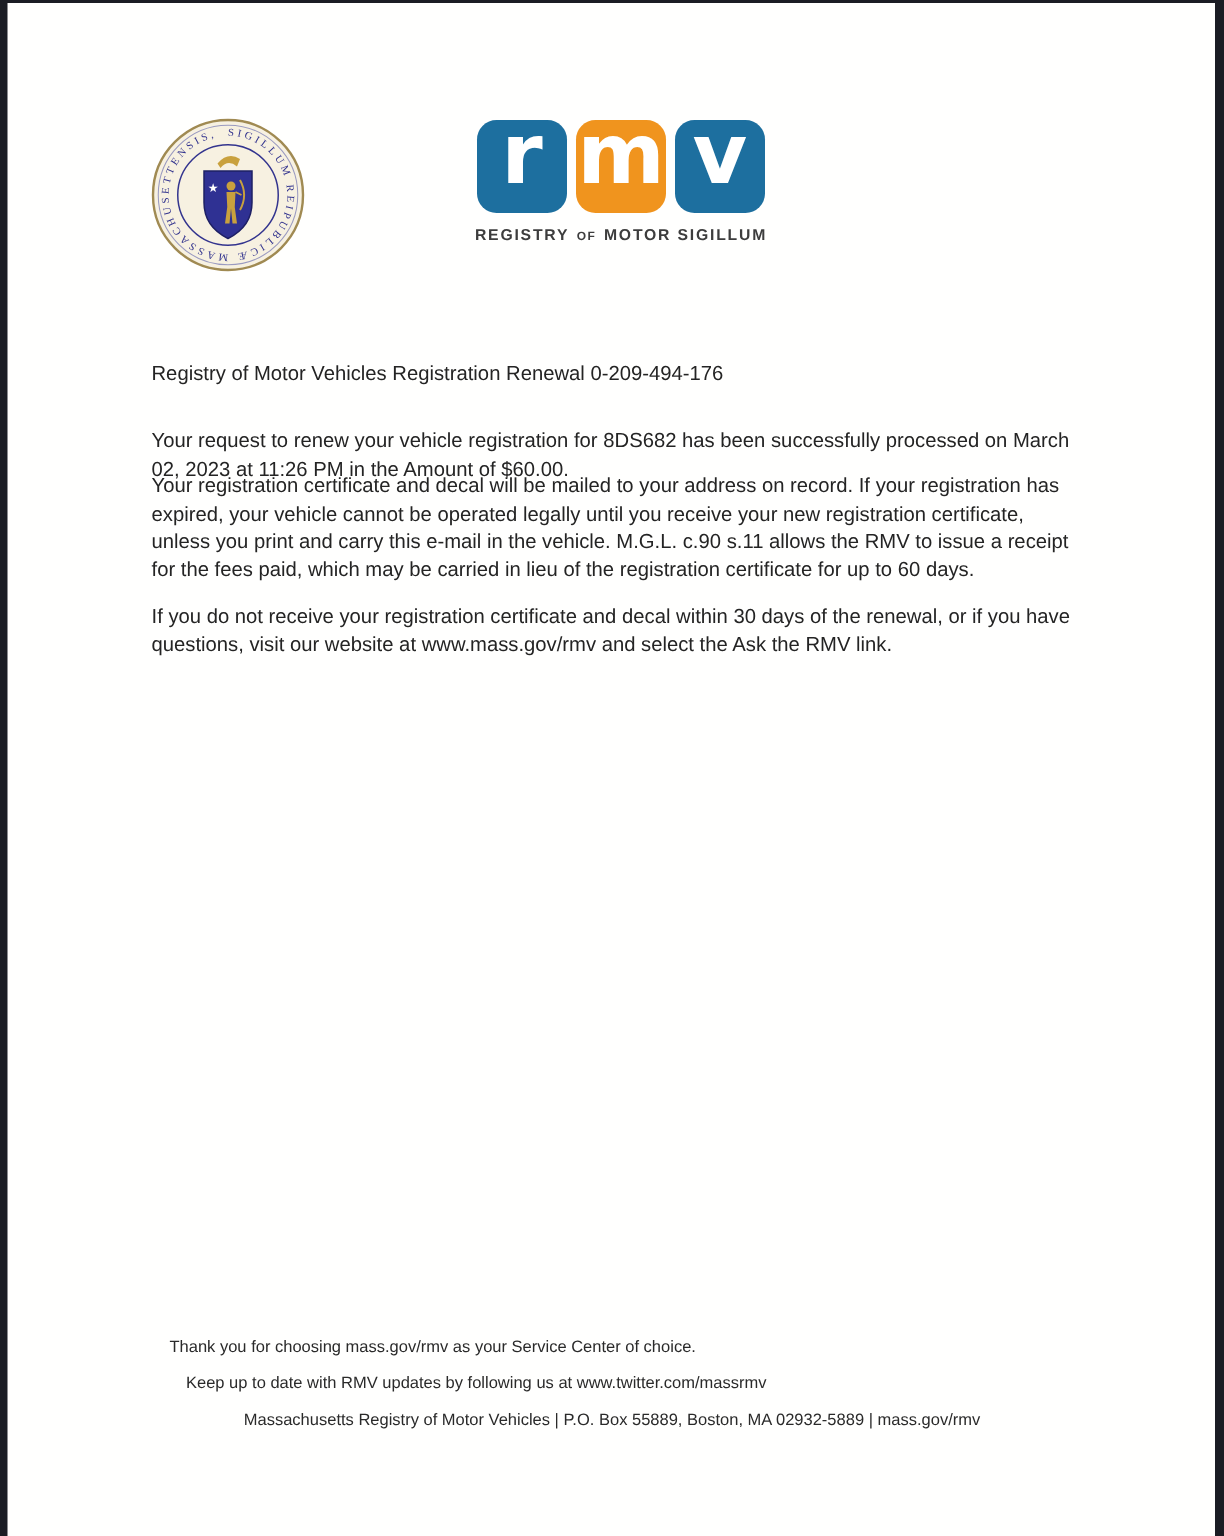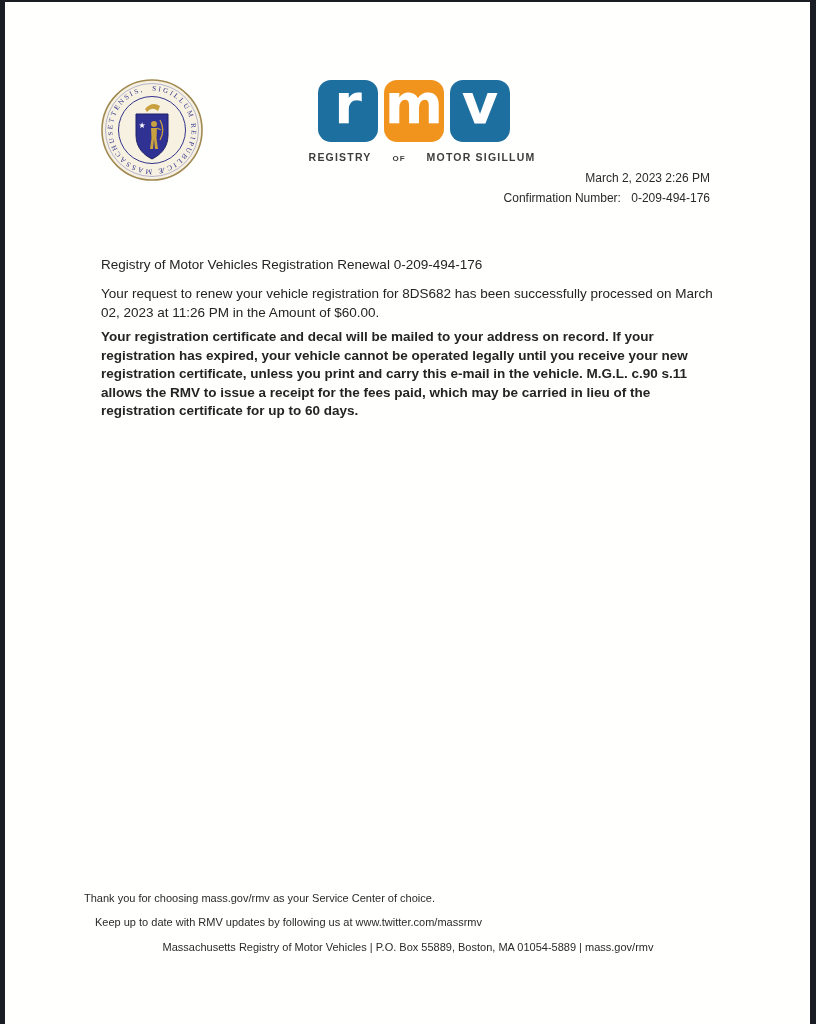--- a/index.html
+++ b/index.html
@@ -39,25 +39,25 @@
     color: #ffffff;
     font-weight: 700;
     font-size: 56px;
     line-height: 62px;
     text-align: center;
     font-family: "DejaVu Sans", sans-serif;
   }
   .rmv-box span { display: inline-block; transform: translateY(-7px); }
   .rmv-caption {
     margin-top: 9px;
-    width: 208px;
+    width: 192px;
     display: flex;
     justify-content: center;
     align-items: baseline;
-    gap: 21px;
+    gap: 5px;
     color: #3d3d3d;
     font-weight: 700;
     letter-spacing: 1.2px;
     font-size: 10.5px;
     white-space: nowrap;
   }
   .rmv-caption .of { font-size: 8px; letter-spacing: 1px; text-align: center; }
 
   .meta {
     position: absolute;
@@ -71,29 +71,29 @@
 
   
   .bodytext {
     position: absolute;
     left: 101px;
     width: 618px;
     font-size: 13.5px;
     line-height: 18.5px;
     color: #242424;
   }
-  .doc-title { top: 256px; }
+  .doc-title { top: 240px; }
   .para-0 { top: 285px; }
-  .para-1 { top: 328px; font-weight: bold; }
+  .para-1 { top: 315px; }
   .para-2 { top: 402px; }
 
   
   .footer-line {
     position: absolute;
-    left: 84px;
+    left: 113px;
     font-size: 11px;
     color: #2a2a2a;
     text-align: right;
   }
   .footer-thanks  { top: 892px; }
   .footer-updates { top: 916px; margin-left: 11px; }
   .footer-address {
     left: 0; right: 0;
     top: 941px;
     text-align: center;
@@ -145,29 +145,23 @@
         <span>v</span>
       </div>
     </div>
     <div class="rmv-caption">
       <span>REGISTRY</span>
       <span class="of">OF</span>
       <span>MOTOR SIGILLUM</span>
     </div>
   </div>
 
-  <div class="meta">
-    <div>March 2, 2023 2:26 PM</div>
-    <div>
-      <span>Confirmation Number:</span>
-      <span class="conf-value">0-209-494-176</span>
-    </div>
-  </div>
 
   <div class="bodytext doc-title">Registry of Motor Vehicles Registration Renewal 0-209-494-176</div>
   <div class="bodytext para-0">Your request to renew your vehicle registration for 8DS682 has been successfully processed on March 02, 2023 at 11:26 PM in the Amount of $60.00.</div>
   <div class="bodytext para-1">Your registration certificate and decal will be mailed to your address on record. If your registration has expired, your vehicle cannot be operated legally until you receive your new registration certificate, unless you print and carry this e-mail in the vehicle. M.G.L. c.90 s.11 allows the RMV to issue a receipt for the fees paid, which may be carried in lieu of the registration certificate for up to 60 days.</div>
+  <div class="bodytext para-2">If you do not receive your registration certificate and decal within 30 days of the renewal, or if you have questions, visit our website at www.mass.gov/rmv and select the Ask the RMV link.</div>
 
   <div class="footer-line footer-thanks">Thank you for choosing mass.gov/rmv as your Service Center of choice.</div>
   <div class="footer-line footer-updates">Keep up to date with RMV updates by following us at www.twitter.com/massrmv</div>
-  <div class="footer-line footer-address">Massachusetts Registry of Motor Vehicles | P.O. Box 55889, Boston, MA 01054-5889 | mass.gov/rmv</div>
+  <div class="footer-line footer-address">Massachusetts Registry of Motor Vehicles | P.O. Box 55889, Boston, MA 02932-5889 | mass.gov/rmv</div>
 
 </div>
 
 </body></html>

